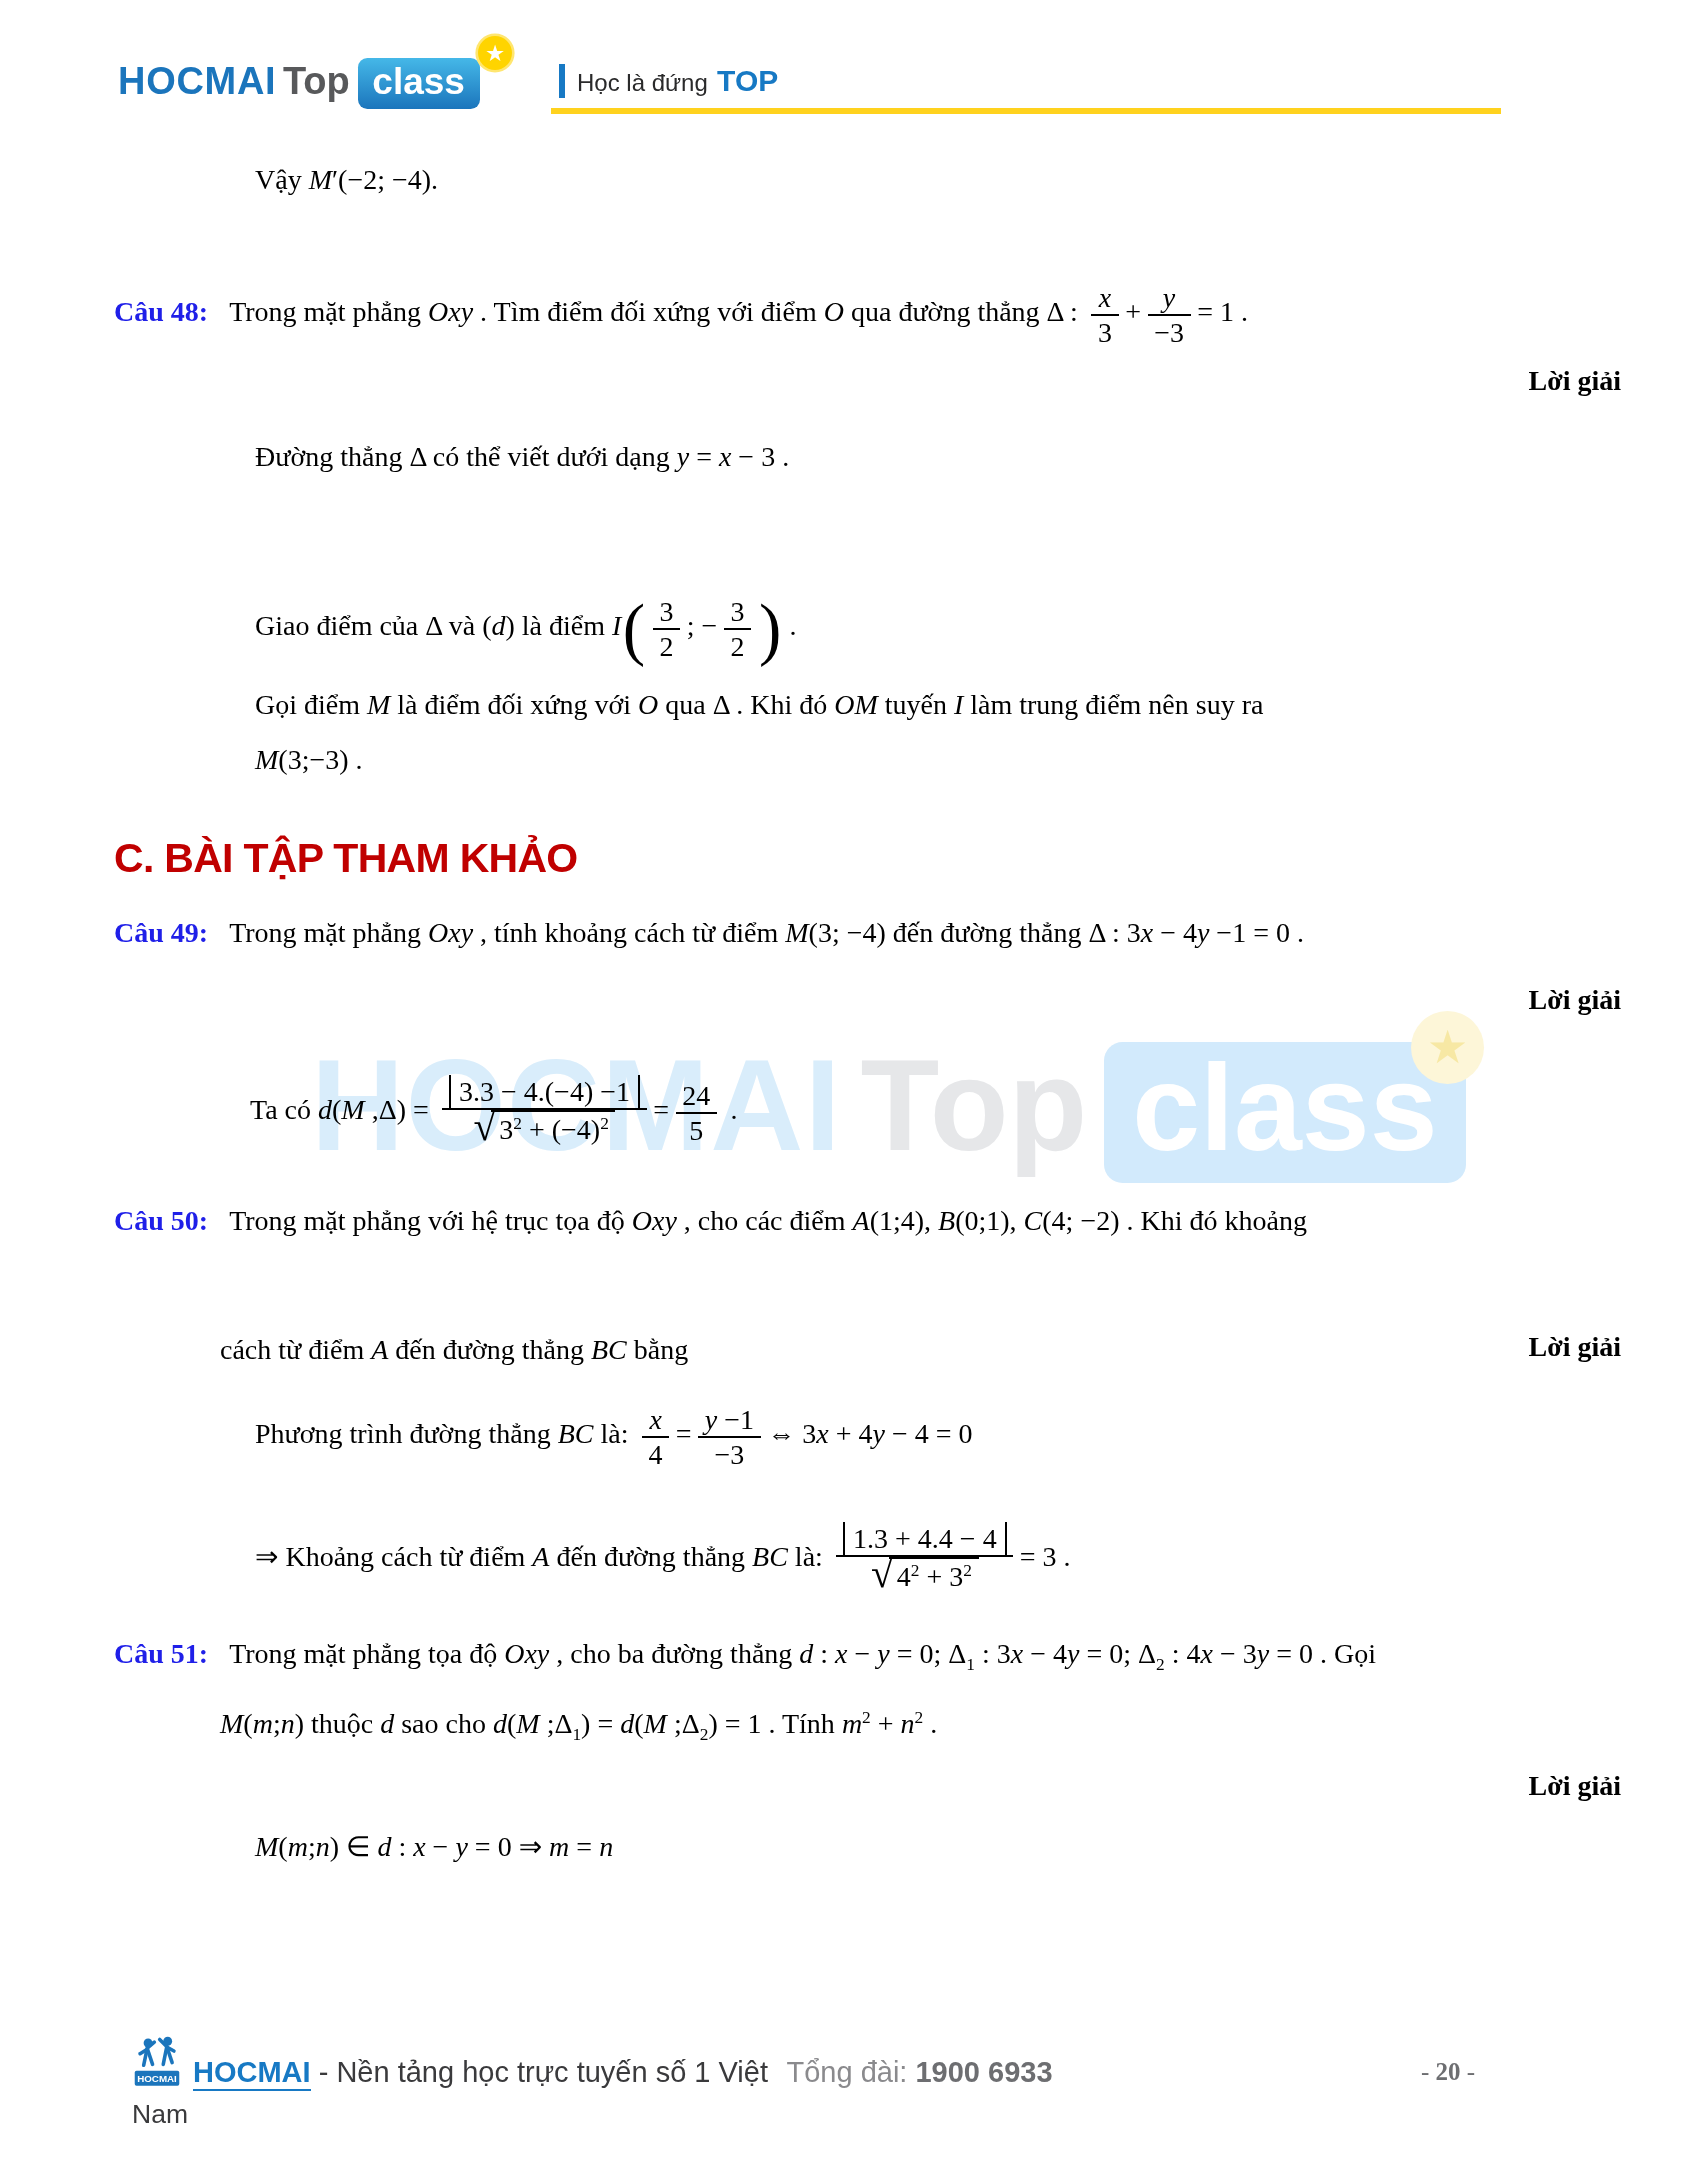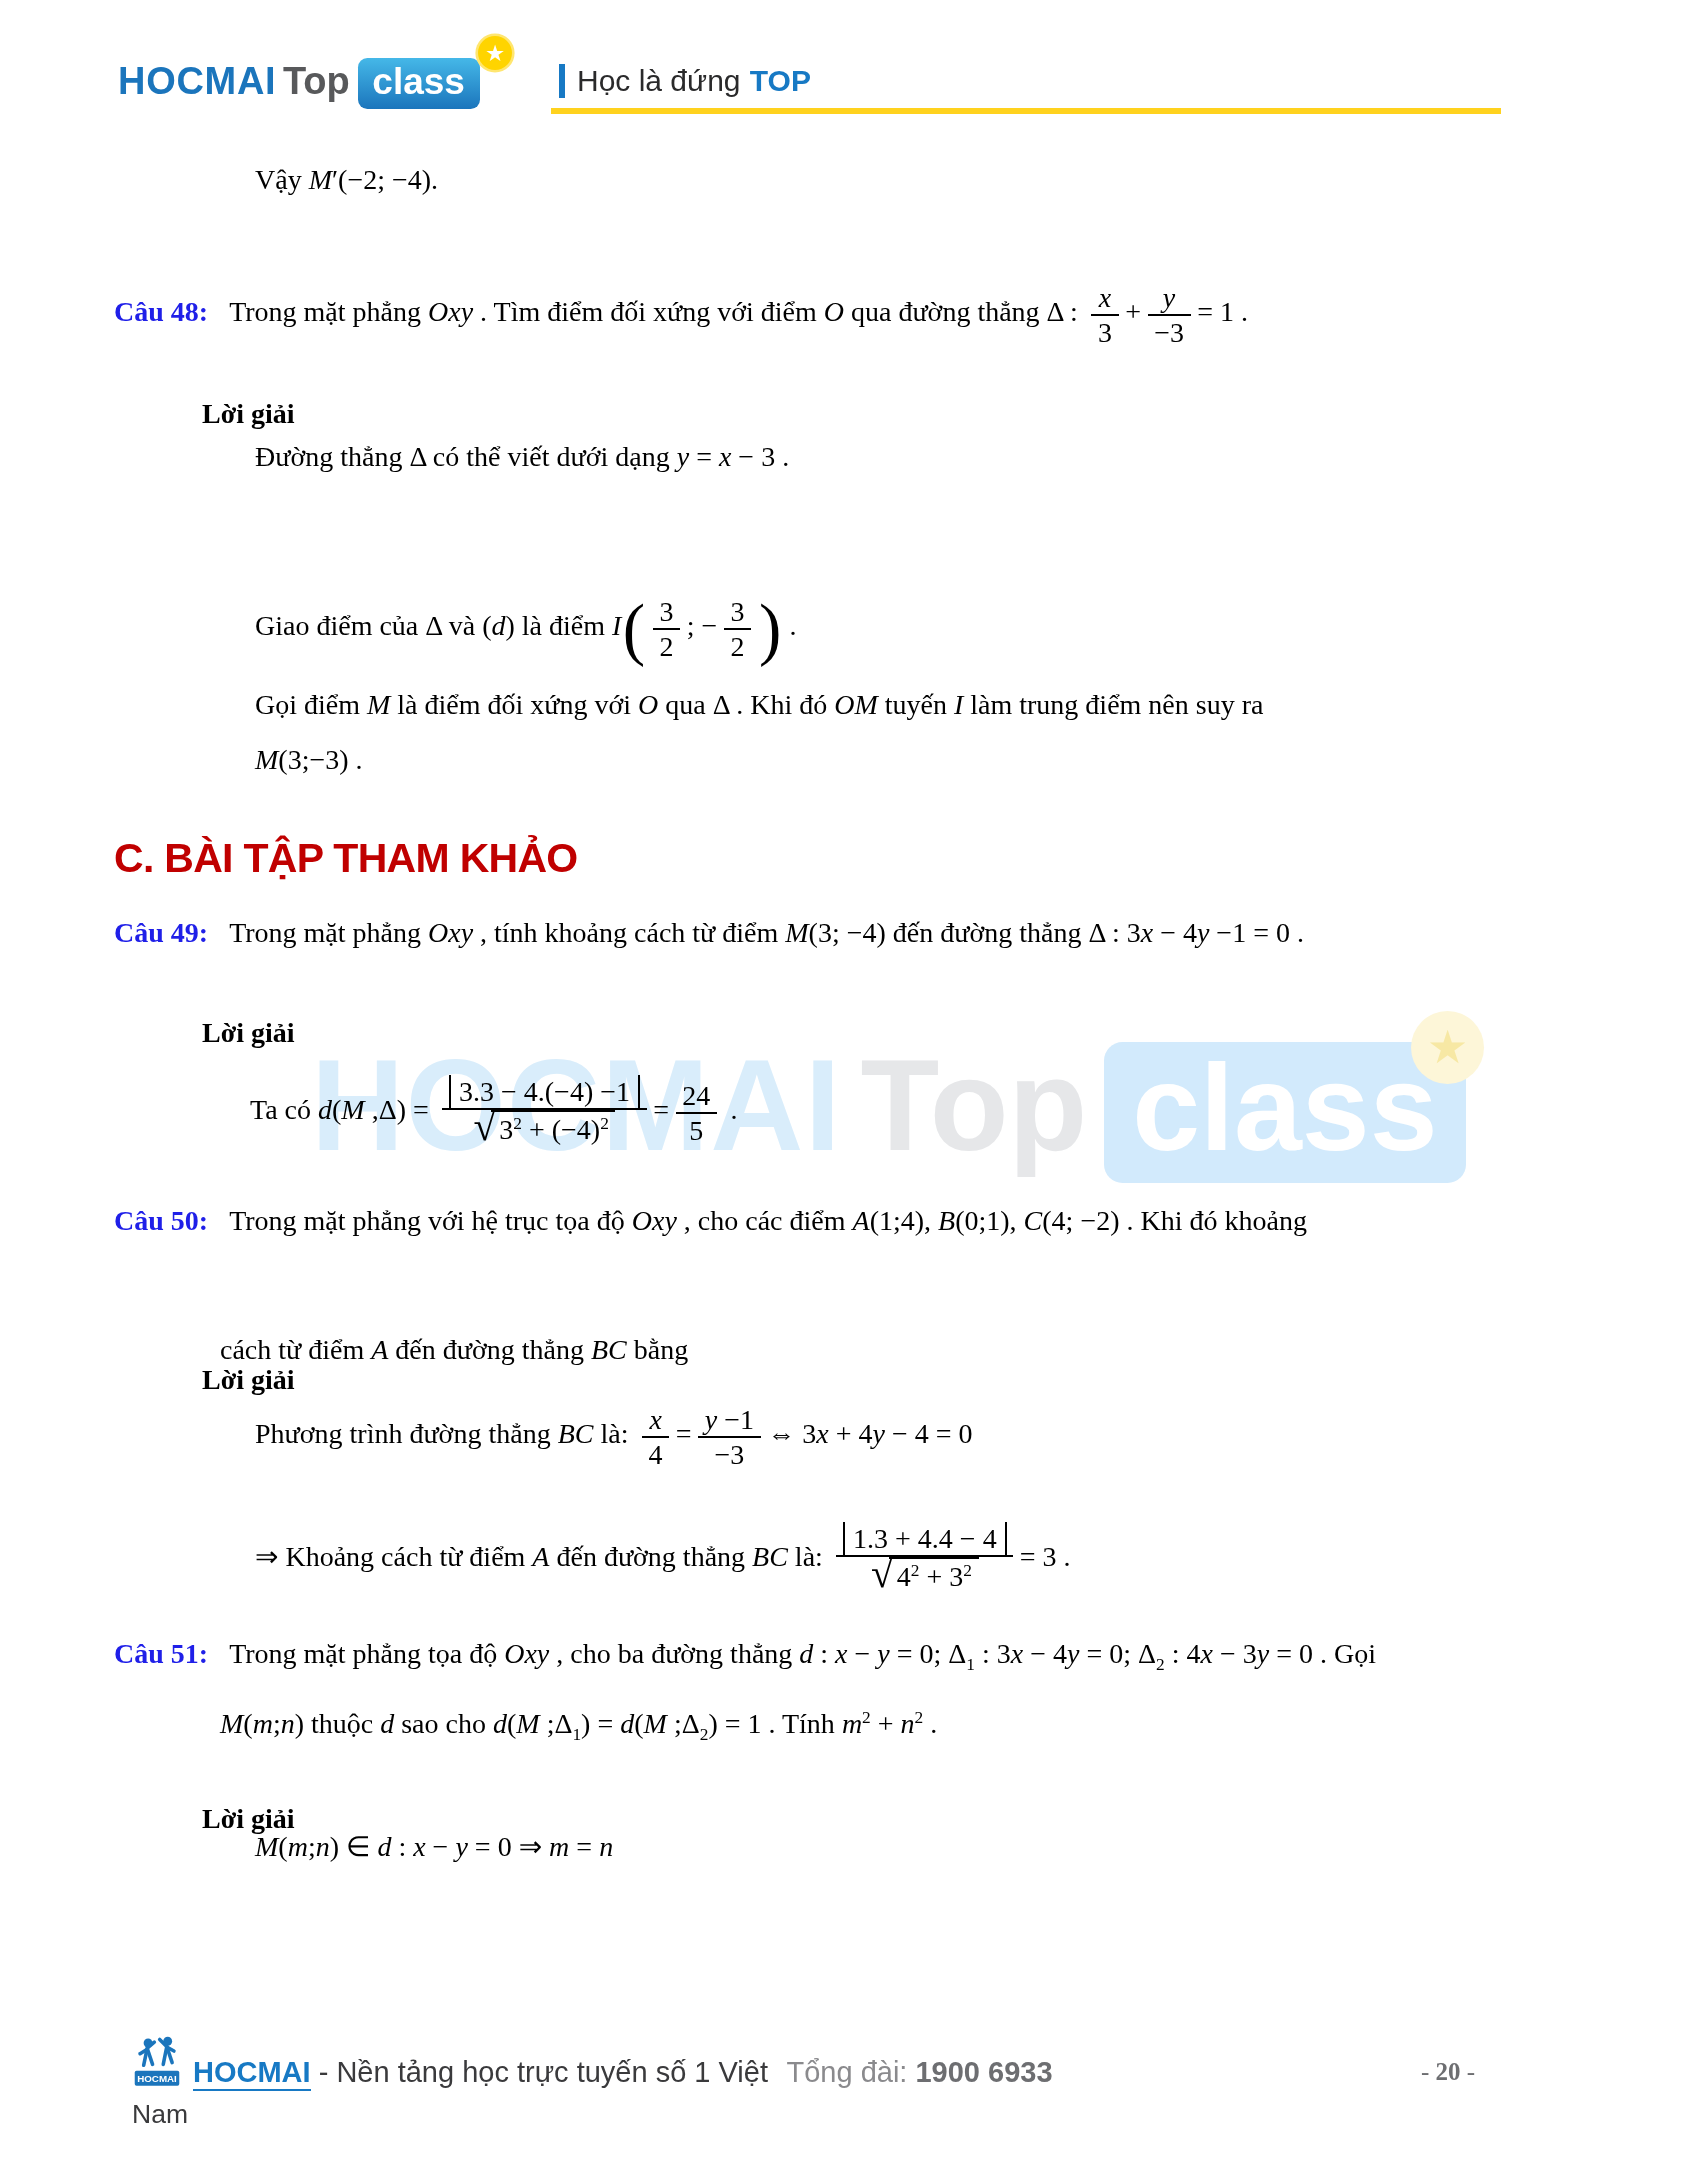--- a/index.html
+++ b/index.html
@@ -10,39 +10,39 @@
   .brand-logo{position:absolute;left:118px;top:58px;white-space:nowrap;}
   .lg-hocmai{font-family:"Liberation Sans",sans-serif;font-weight:bold;font-size:38px;color:#1b75bc;letter-spacing:0.7px;}
   .lg-top{font-family:"Liberation Sans",sans-serif;font-weight:bold;font-size:38px;color:#58595b;margin-left:6.6px;}
   .lg-class{display:inline-block;font-family:"Liberation Sans",sans-serif;font-weight:bold;font-size:37px;color:#fff;
             background:linear-gradient(180deg,#45b8e8 0%,#1b75bc 100%);border-radius:9.3px;padding:2.6px 14.6px 6.6px 14.6px;margin-left:8px;}
   .lg-star{position:absolute;left:360px;top:-22.5px;width:34px;height:34px;border-radius:50%;
            background:#ffd400;color:#fff;font-size:22.5px;line-height:34px;text-align:center;
            font-family:"DejaVu Sans",sans-serif;box-shadow:0 0 0 2.6px #ffe670;}
   .tagline{position:absolute;left:559px;top:64px;white-space:nowrap;font-family:"Liberation Sans",sans-serif;}
   .tg-bar{display:inline-block;width:6px;height:34px;background:#1779c4;vertical-align:-6.6px;margin-right:12px;}
-  .tg-text{font-size:30px;color:#2a2a2b;}
+  .tg-text{font-size:24px;color:#2a2a2b;}
   .tg-top{font-size:30px;font-weight:bold;color:#1779c4;margin-left:9.3px;}
   .tag-underline{position:absolute;left:551px;top:108px;width:950px;height:6px;background:#ffd21e;}
 
   
   .watermark{position:absolute;left:311px;top:1039px;white-space:nowrap;z-index:0;
              font-family:"Liberation Sans",sans-serif;font-weight:bold;line-height:132px;}
   .wm-hocmai{font-size:129px;color:#d9edfb;letter-spacing:1.3px;}
   .wm-top{font-size:129px;color:#e6e7e9;margin-left:18.5px;}
   .wm-class{display:inline-block;font-size:122px;color:#ffffff;background:#d2eafc;border-radius:18.5px;
             padding:0 28px 9.3px 28px;margin-left:17px;}
   .wm-star{position:absolute;right:-18.5px;top:-28px;width:73px;height:73px;border-radius:50%;
            background:#fdf6d8;color:#f7e8a4;font-size:46px;line-height:73px;text-align:center;
            font-family:"DejaVu Sans",sans-serif;}
 
   
   main{position:absolute;inset:0;z-index:2;}
   .line{position:absolute;font-size:28px;line-height:40px;white-space:nowrap;font-family:Liberation Serif, serif;}
-  .centered{left:202px;width:1429px;text-align:left;margin-top:33px;}
+  .centered{left:192px;width:1429px;text-align:right;}
   .qlabel{color:#1f1fe8;font-weight:bold;margin-right:21px;}
   .rm{font-style:normal;}
   .it{font-style:italic;}
   .b{font-weight:bold;}
   sup,sub{font-size:0.62em;}
   .frac{display:inline-block;vertical-align:middle;text-align:center;margin:0 6.6px;}
   .frac .num{display:block;border-bottom:2.6px solid #000;padding:0 6.6px;line-height:1.18;}
   .frac .den{display:block;padding:0 6.6px;line-height:1.18;}
   .absbox{display:inline-block;border-left:2.6px solid #000;border-right:2.6px solid #000;padding:0 8px;}
   .sqrt{display:inline-flex;align-items:flex-start;}

